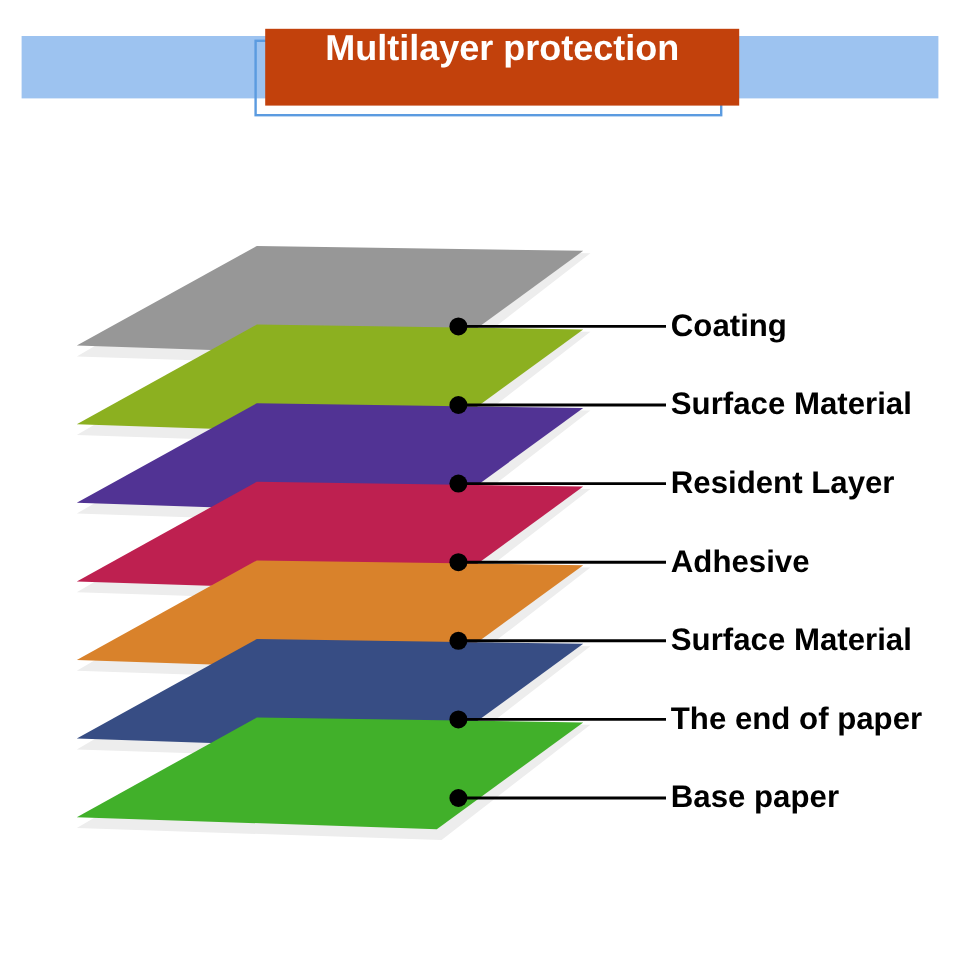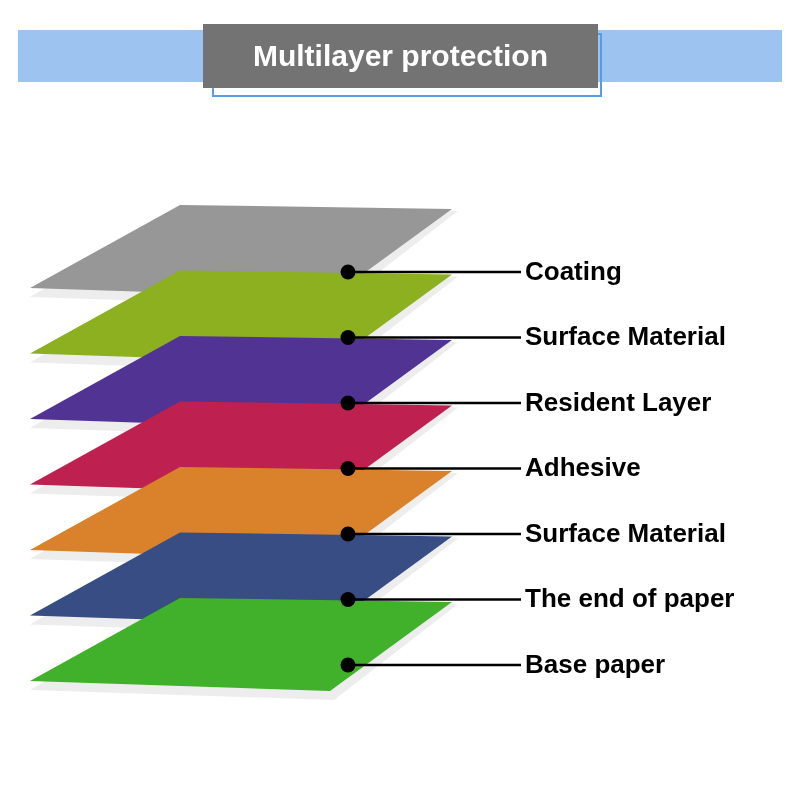--- a/index.html
+++ b/index.html
@@ -36,45 +36,46 @@
     left: 212px;
     top: 33px;
     width: 390px;
     height: 64px;
     border: 2px solid #5B9BE0;
     background: transparent;
     box-sizing: border-box;
   }
   #header-box {
     position: absolute;
-    left: 203px;
+    left: 221px;
     top: 24px;
     width: 395px;
     height: 64px;
-    background: #737373;
+    background: #c2410c;
     display: flex;
-    align-items: center;
+    align-items: flex-start;
     justify-content: center;
   }
   #header-title {
     color: #ffffff;
     font-size: 30px;
     font-weight: bold;
     font-family: "Liberation Sans", sans-serif;
     letter-spacing: 0px;
     white-space: nowrap;
   }
 
   
   #diagram {
     position: absolute;
     left: 0;
     top: 120px;
     width: 636px;
     height: 680px;
+    padding-left: 34px;
   }
   #diagram svg {
     display: block;
   }
   .layer-label {
     font-family: "Liberation Sans", sans-serif;
     font-size: 26px;
     font-weight: bold;
     fill: #000000;
     dominant-baseline: middle;

